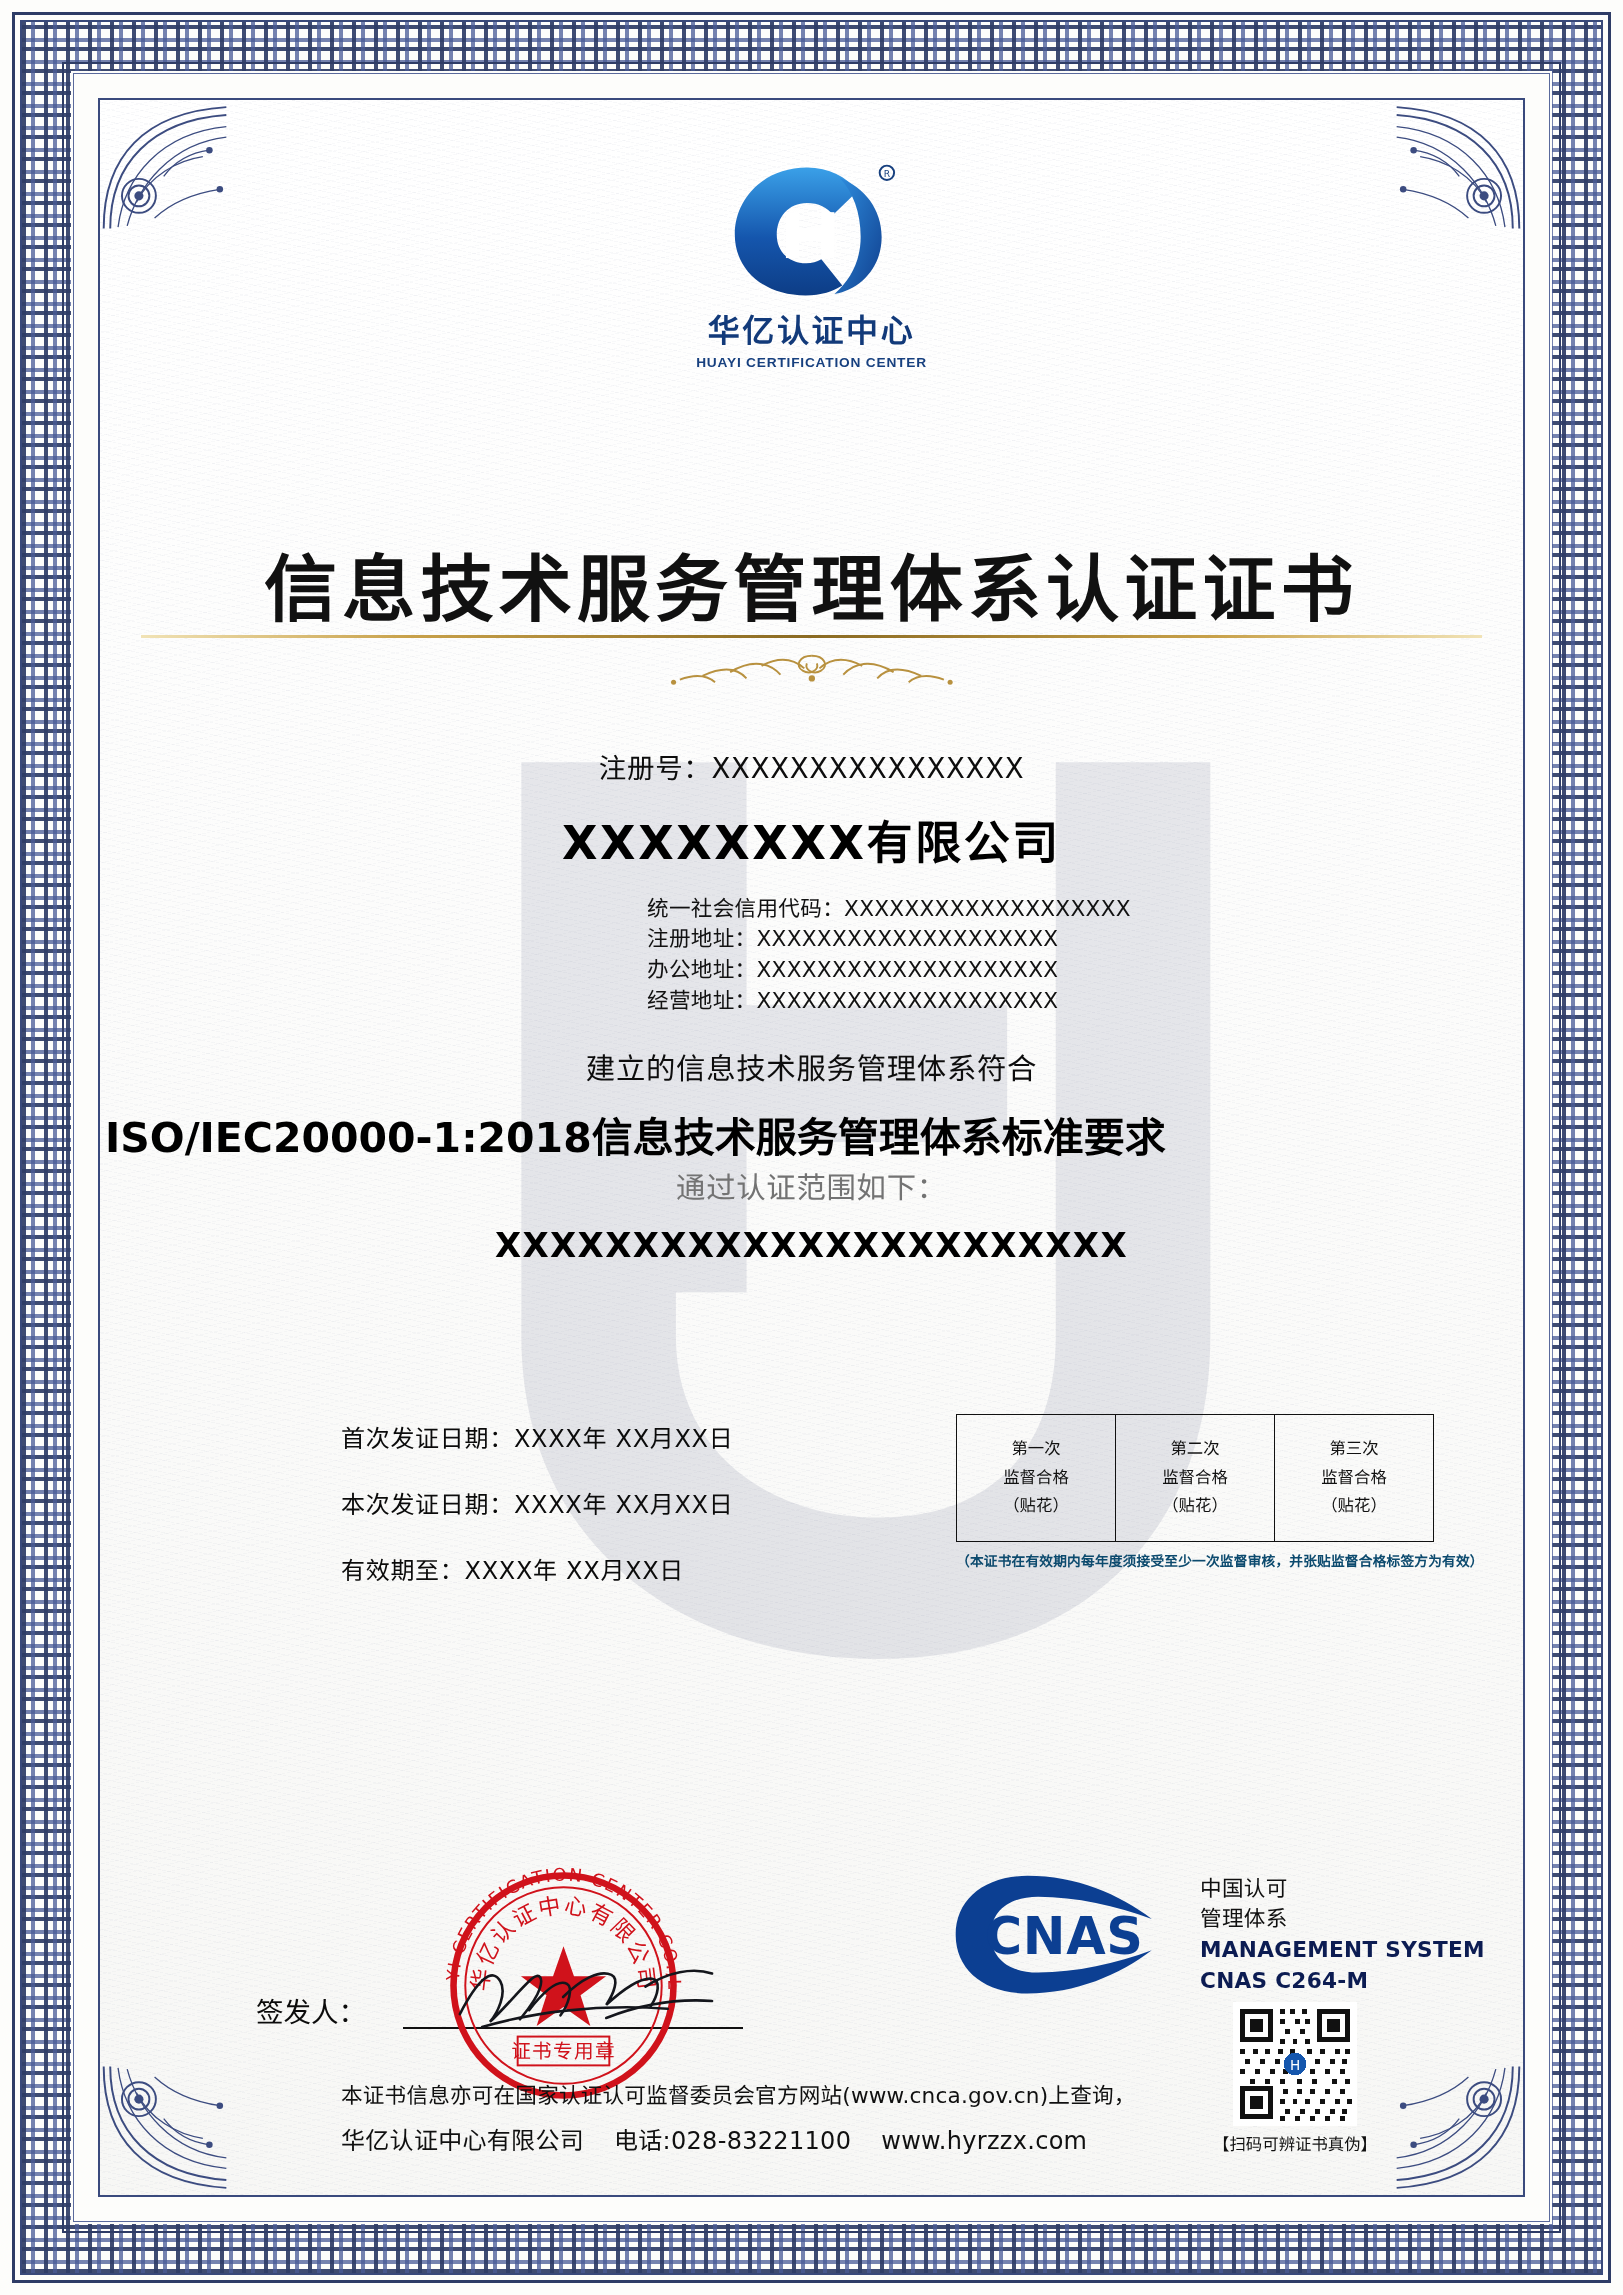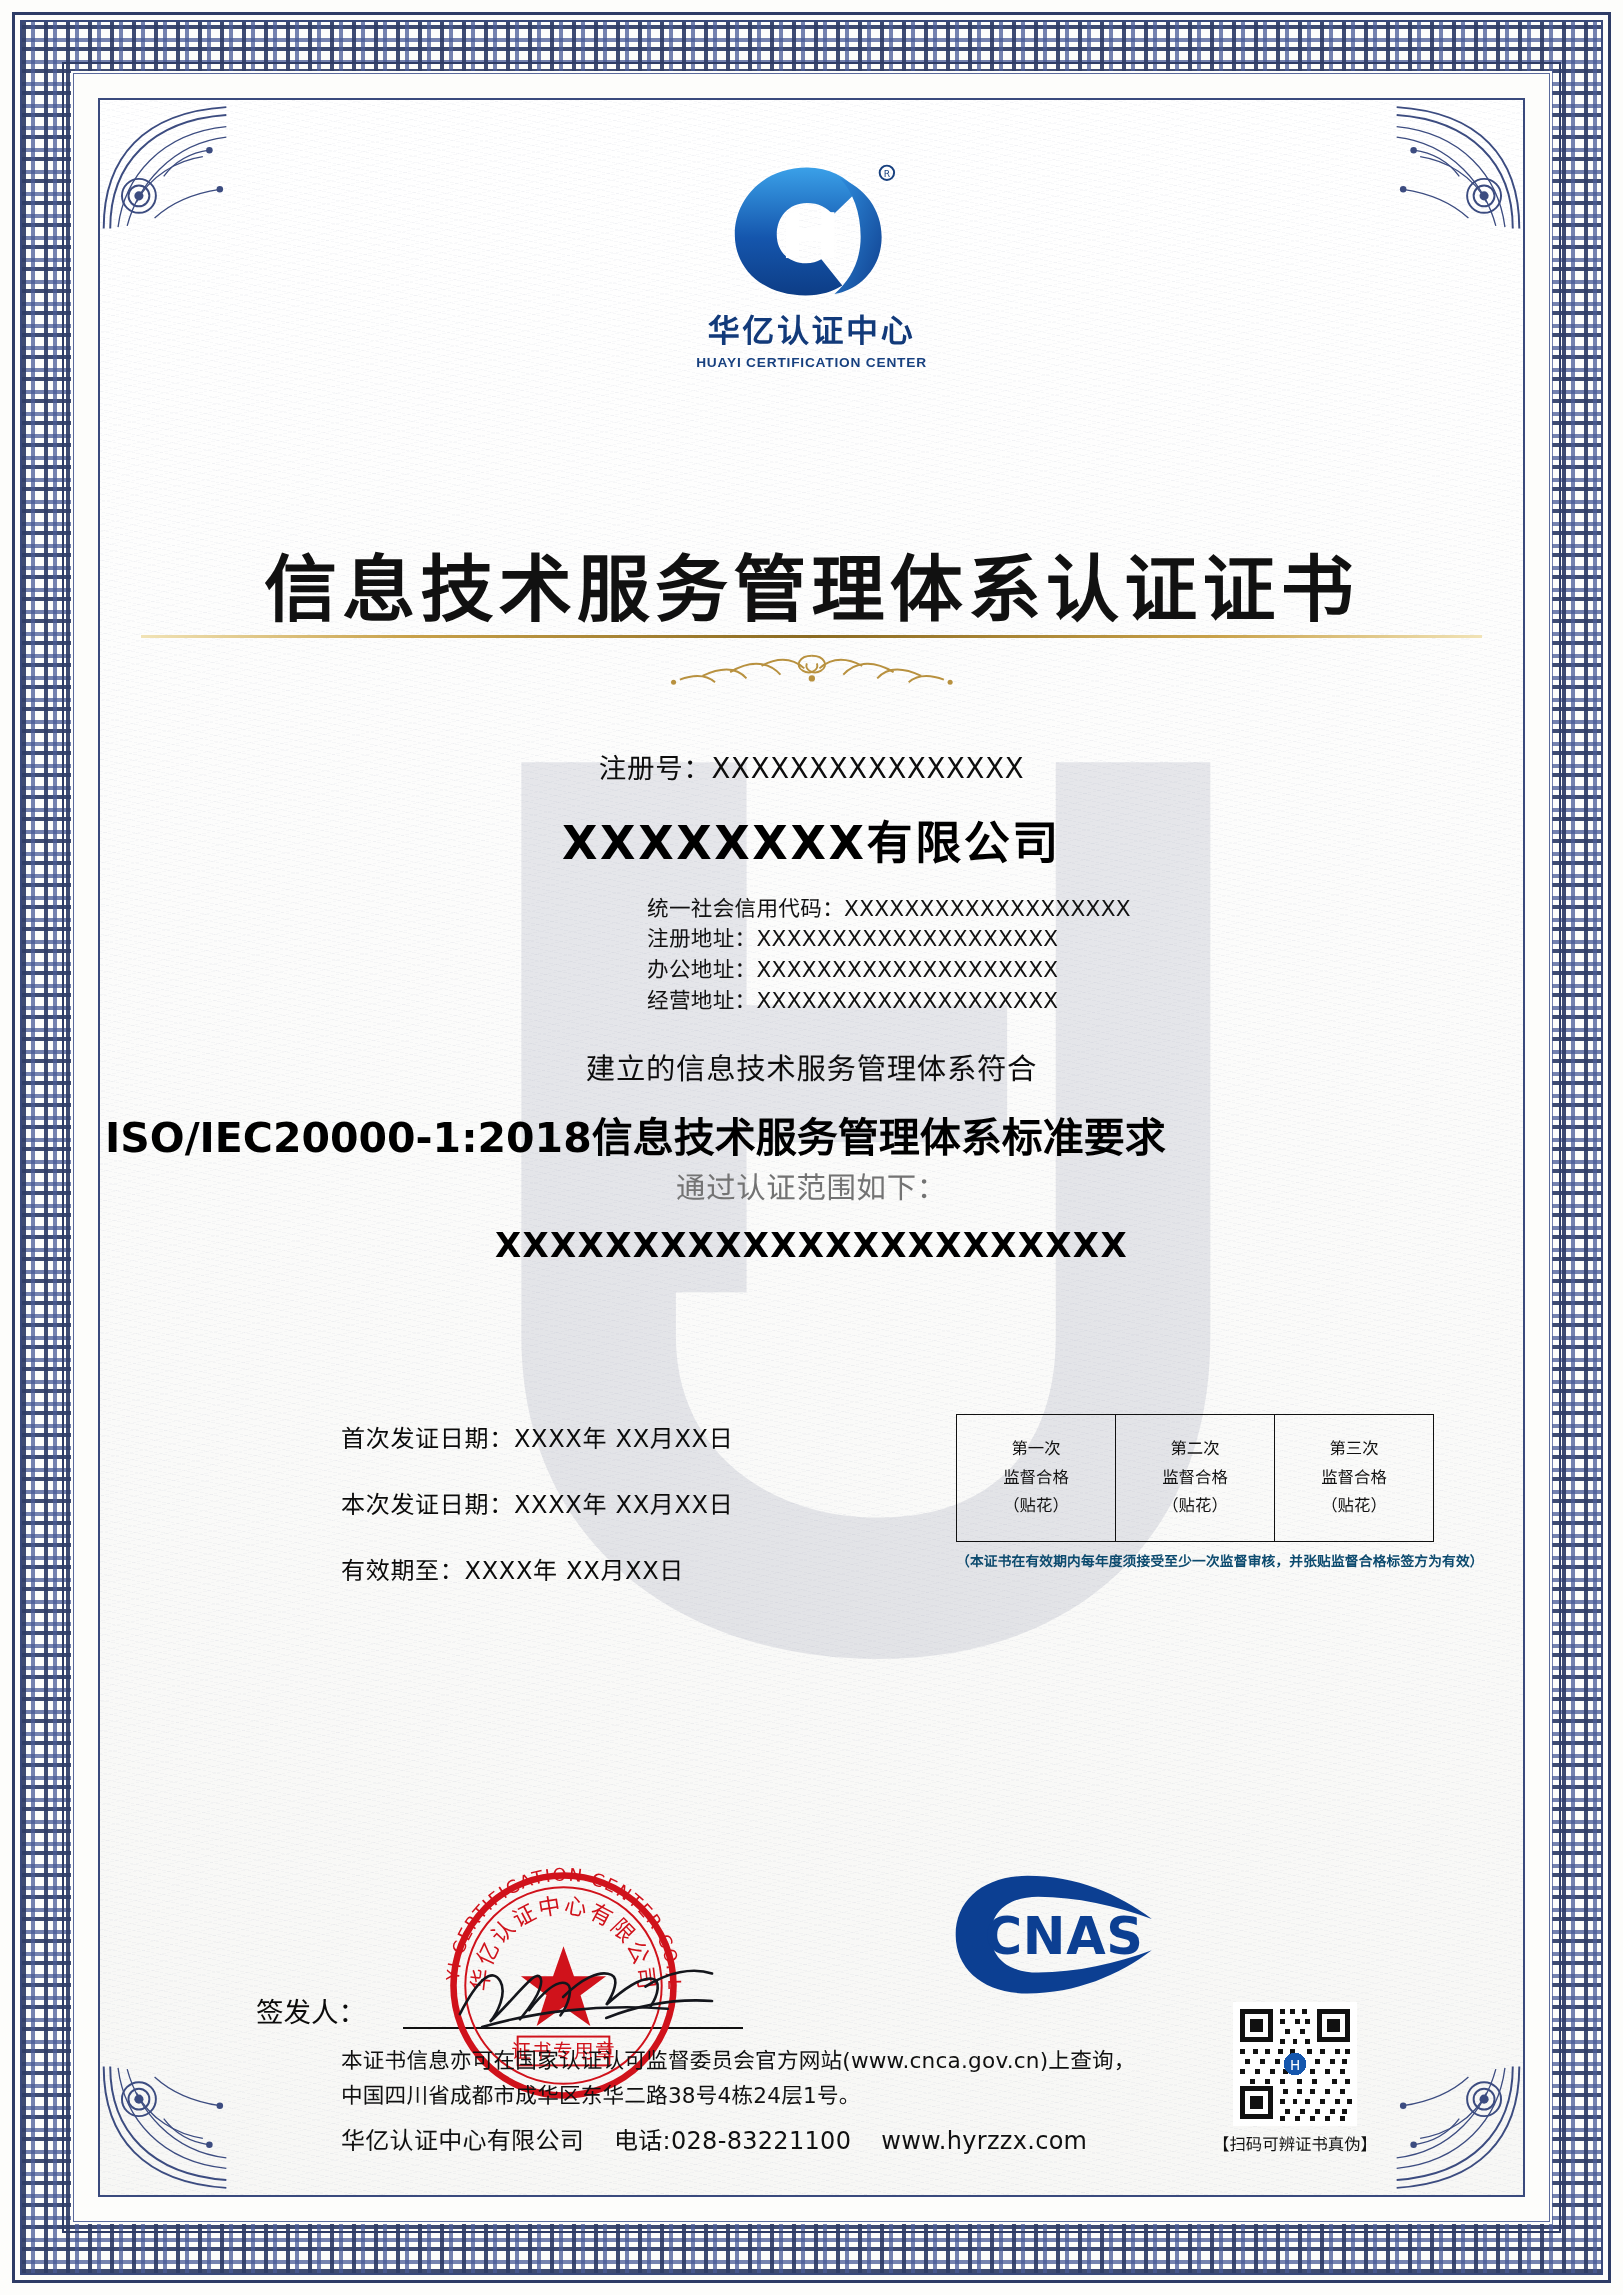--- a/index.html
+++ b/index.html
@@ -662,27 +662,32 @@
         </svg>
       </div>
 
       <div class="cnas">
         <div class="cnas-mark">
           <svg viewBox="0 0 370 205" xmlns="http://www.w3.org/2000/svg">
             <path d="M30 102 C30 48 74 12 140 12 C214 12 280 40 330 78 C276 58 214 44 156 44 C112 44 84 66 84 102 C84 138 112 160 156 160 C214 160 276 146 330 126 C280 164 214 192 140 192 C74 192 30 156 30 102 Z" fill="#0c3f92"></path>
             <text x="196" y="132" font-size="78" font-weight="bold" fill="#0c3f92" text-anchor="middle" font-family="DejaVu Sans, sans-serif" letter-spacing="1">CNAS</text>
           </svg>
         </div>
+        <div class="cnas-text">
+          <div class="cn">中国认可</div>
+          <div class="cn">管理体系</div>
+          <div>MANAGEMENT SYSTEM</div>
+          <div>CNAS C264-M</div>
+        </div>
       </div>
     </div>
 
     <div class="footer">
       <div class="footer-lines">
         <div>本证书信息亦可在国家认证认可监督委员会官方网站(www.cnca.gov.cn)上查询，</div>
-        <div>中国四川省成都市成华区东华二路38号4栋24层1号。</div>
       </div>
       <div class="footer-company">
         <span>华亿认证中心有限公司</span><span class="gap"></span><span>电话:028-83221100</span><span class="gap"></span><span>www.hyrzzx.com</span>
       </div>
 
       <div class="qr-block">
         <div class="qr">
           <svg viewBox="0 0 100 100" xmlns="http://www.w3.org/2000/svg" shape-rendering="crispEdges">
             <rect width="100" height="100" fill="#ffffff"></rect>
             <g fill="#111">

